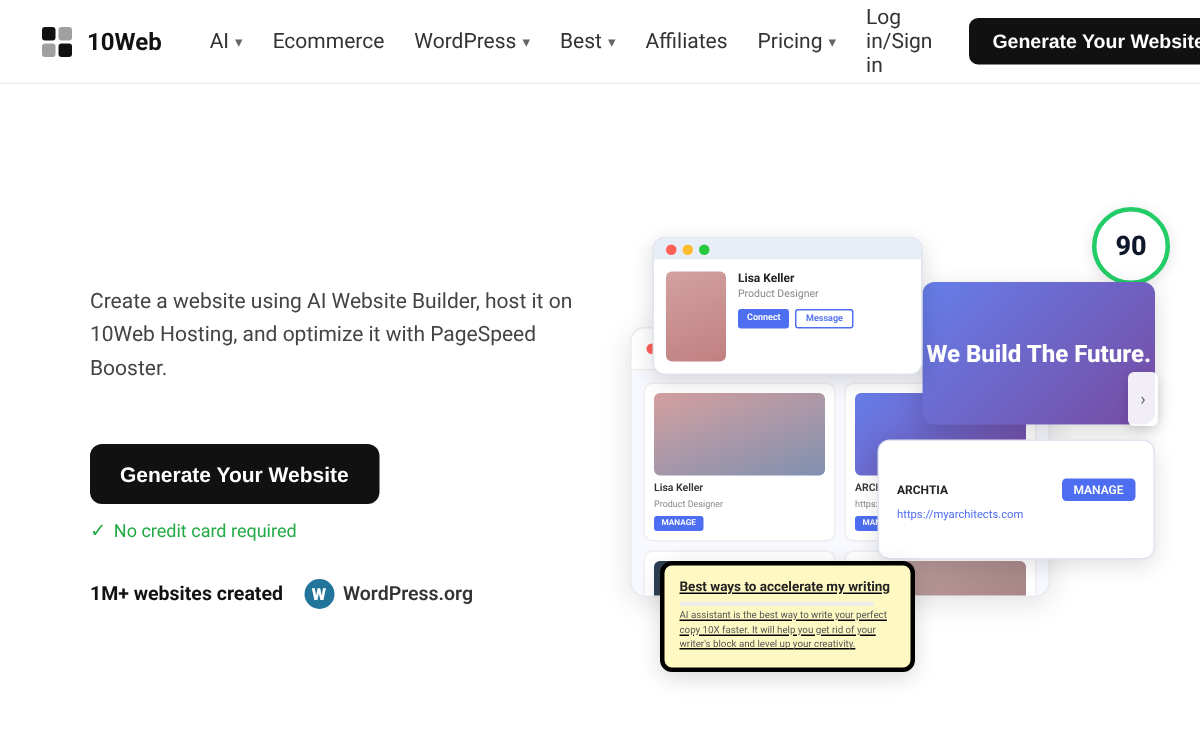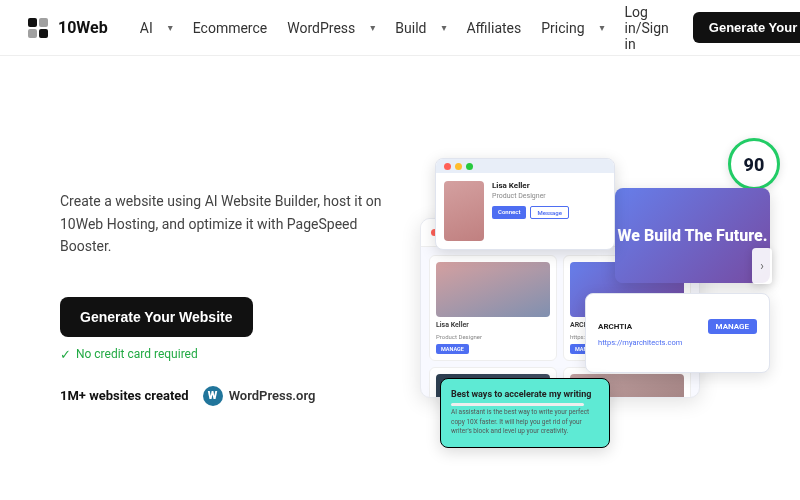--- a/index.html
+++ b/index.html
@@ -7,21 +7,21 @@
 
     
     nav {
       display: flex; align-items: center; justify-content: space-between;
       padding: 0 24px; height: 56px; border-bottom: 1px solid #eee;
     }
     .nav-left { display: flex; align-items: center; gap: 24px; }
     .logo { display: flex; align-items: center; gap: 6px; font-weight: 700; font-size: 16px; color: #111; }
     .logo-icon { width: 28px; height: 28px; }
     .nav-items { display: flex; align-items: center; gap: 4px; }
-    .nav-item { display: flex; align-items: center; gap: 15px; font-size: 14px; color: #333; cursor: pointer; padding: 6px 8px; border-radius: 4px; white-space: nowrap; }
+    .nav-item { display: flex; align-items: center; gap: 4px; font-size: 14px; color: #333; cursor: pointer; padding: 6px 8px; border-radius: 4px; white-space: nowrap; }
     .chevron { font-size: 10px; color: #666; }
     .nav-right { display: flex; align-items: center; gap: 12px; }
     .login-btn { font-size: 14px; color: #333; cursor: pointer; padding: 6px 12px; }
     .cta-btn-nav {
       background: #111; color: #fff; border: none; border-radius: 6px;
       padding: 8px 16px; font-size: 13px; font-weight: 600; cursor: pointer;
       white-space: nowrap;
     }
 
     
@@ -107,22 +107,22 @@
       position: absolute; top: 55px; right: 10px; width: 160px; height: 90px;
       background: linear-gradient(135deg, #667eea 0%, #764ba2 100%);
       border-radius: 8px; box-shadow: 0 4px 15px rgba(0,0,0,0.15);
       display: flex; align-items: center; justify-content: center;
       color: white; font-size: 16px; font-weight: 800; line-height: 1.2;
     }
 
     
     .card-ai {
       position: absolute; bottom: 20px; left: 50px; width: 165px;
-      background: #5eead4; border-radius: 8px; box-shadow: 0 4px 15px rgba(0,0,0,0.15);
-      border: 1px solid #000000; padding: 10px;
+      background: #fef9c3; border-radius: 8px; box-shadow: 0 4px 15px rgba(0,0,0,0.15);
+      border: 3px solid #000000; padding: 10px; text-decoration: underline;
     }
     .ai-header { font-size: 9px; font-weight: 700; color: #222; margin-bottom: 4px; }
     .ai-text { font-size: 6.5px; color: #555; line-height: 1.5; }
     .ai-bar { height: 3px; background: #eee; border-radius: 2px; margin-bottom: 2px; }
     .ai-bar-med { width: 90%; }
 
     
     .score-circle {
       position: absolute; top: 0; right: -10px;
       width: 52px; height: 52px; border-radius: 50%;
@@ -160,21 +160,21 @@
         <span class="chevron">▾</span>
       </div>
       <div class="nav-item">
         <span>Ecommerce</span>
       </div>
       <div class="nav-item">
         <span>WordPress</span>
         <span class="chevron">▾</span>
       </div>
       <div class="nav-item">
-        <span>Build</span>
+        <span>Best</span>
         <span class="chevron">▾</span>
       </div>
       <div class="nav-item">
         <span>Affiliates</span>
       </div>
       <div class="nav-item">
         <span>Pricing</span>
         <span class="chevron">▾</span>
       </div>
     </div>

